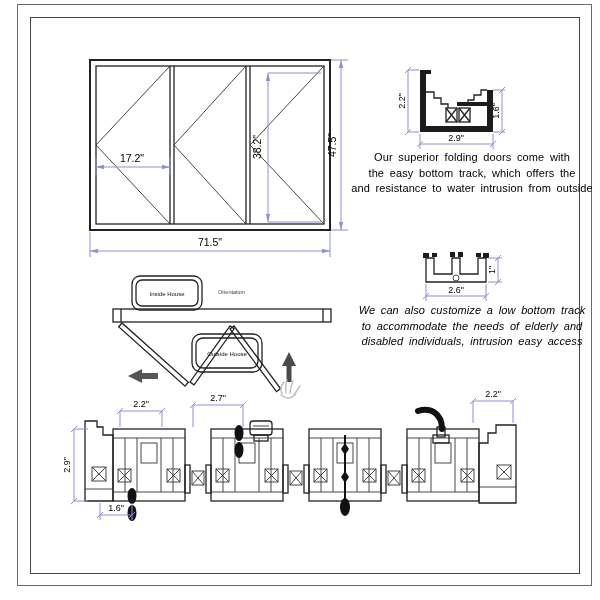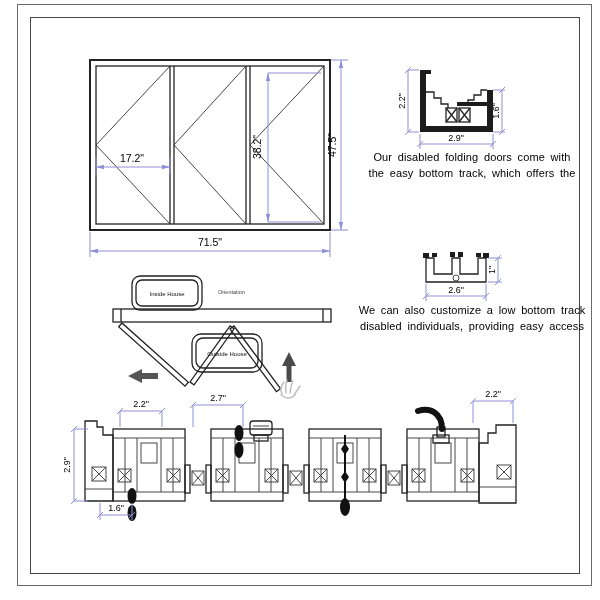--- a/index.html
+++ b/index.html
@@ -150,22 +150,23 @@
       <line class="dim" x1="22" y1="82" x2="95" y2="82"></line>
       <line class="dim" x1="22" y1="72" x2="22" y2="87"></line>
       <line class="dim" x1="95" y1="72" x2="95" y2="87"></line>
       <line class="dim" x1="19" y1="85" x2="25" y2="79"></line>
       <line class="dim" x1="92" y1="85" x2="98" y2="79"></line>
       <text class="dimtext dimsm" x="58" y="79" text-anchor="middle">2.9"</text>
     </g>
   </svg>
 
   <div class="abs desc" style="left:346px;top:150px;">
-    <div>Our disabled folding doors come with</div>
+    <div>Our superior folding doors come with</div>
     <div>the easy bottom track, which offers the</div>
+    <div>and resistance to water intrusion from outside</div>
   </div>
 
   <svg class="abs" style="left:412px;top:238px;" width="105" height="75" viewBox="0 0 105 75">
     <g>
       <path class="ln" stroke-width="1.6" d="M14,44 L14,20 L22,20 L22,36 L40,36 L40,20 L48,20 L48,36 L66,36 L66,20 L74,20 L74,44 Z"></path>
       <rect class="fillDark" x="11" y="15" width="6" height="5"></rect>
       <rect class="fillDark" x="20" y="15" width="5" height="4"></rect>
       <rect class="fillDark" x="38" y="14" width="5" height="5"></rect>
       <rect class="fillDark" x="46" y="14" width="5" height="5"></rect>
       <rect class="fillDark" x="64" y="15" width="5" height="4"></rect>
@@ -183,23 +184,24 @@
     <g>
       <line class="dim" x1="86" y1="20" x2="86" y2="44"></line>
       <line class="dim" x1="76" y1="20" x2="90" y2="20"></line>
       <line class="dim" x1="76" y1="44" x2="90" y2="44"></line>
       <line class="dim" x1="83" y1="23" x2="89" y2="17"></line>
       <line class="dim" x1="83" y1="47" x2="89" y2="41"></line>
       <text class="dimtext dimsm" transform="translate(83,32) rotate(-90)" text-anchor="middle">1"</text>
     </g>
   </svg>
 
-  <div class="abs desc" style="left:346px;top:303px;">
+  <div class="abs desc" style="left:346px;top:303px;font-style:italic;">
     <div>We can also customize a low bottom track</div>
-    <div>disabled individuals, providing easy access</div>
+    <div>to accommodate the needs of elderly and</div>
+    <div>disabled individuals, intrusion easy access</div>
   </div>
 
   <svg class="abs" style="left:58px;top:383px;" width="492" height="155" viewBox="0 0 492 155">
     <defs>
       <g id="sash">
         <rect class="ln" x="0" y="0" width="72" height="72"></rect>
         <line class="lnthin" x1="0" y1="9" x2="72" y2="9"></line>
         <line class="lnthin" x1="0" y1="63" x2="72" y2="63"></line>
         <line class="lnthin" x1="12" y1="9" x2="12" y2="63"></line>
         <line class="lnthin" x1="24" y1="9" x2="24" y2="63"></line>

